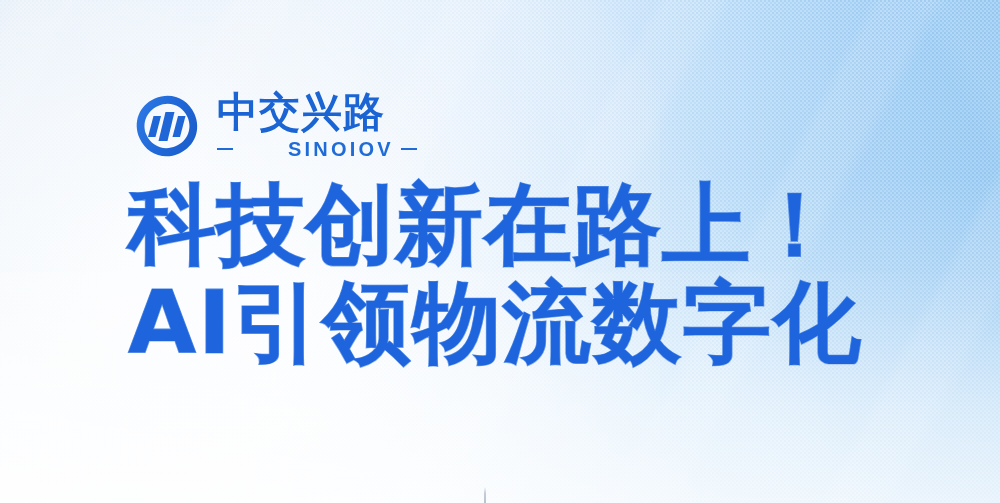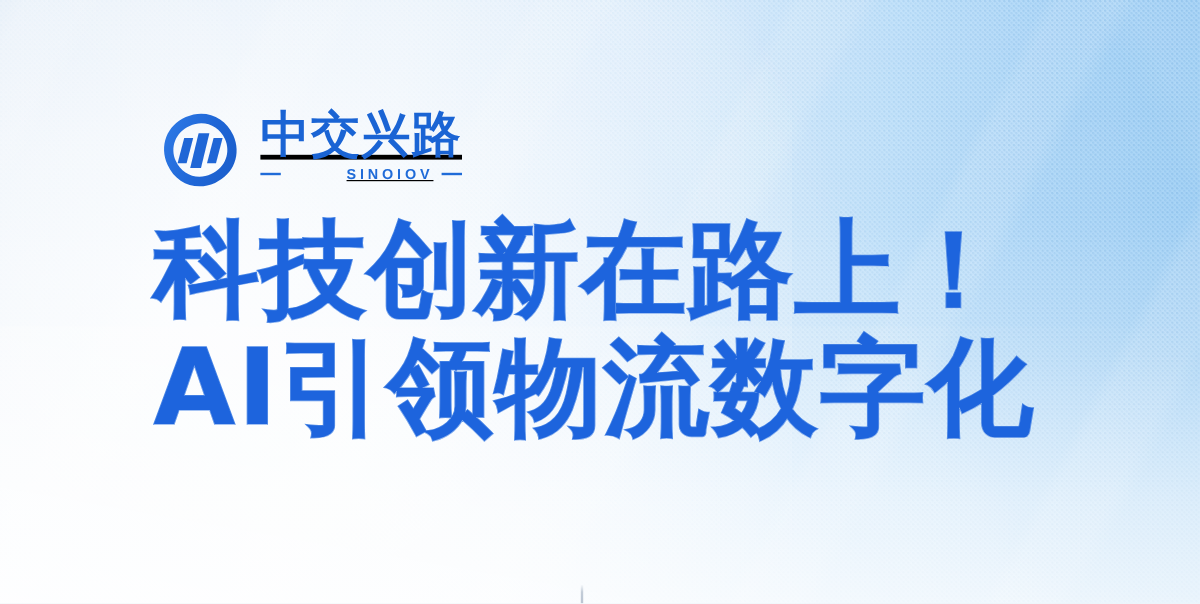--- a/index.html
+++ b/index.html
@@ -134,23 +134,22 @@
     width: 1000px;
     height: 503px;
   }
 
   
   .logo-lockup {
     position: absolute;
     left: 131px;
     top: 90px;
     display: flex;
-    align-items: flex-start;
+    align-items: flex-end;
     gap: 14px;
-    text-decoration: underline;
   }
 
   .logo-mark {
     width: 72px;
     height: 70px;
     flex: 0 0 auto;
     display: block;
   }
 
   .logo-words {
@@ -179,21 +178,21 @@
 
   .logo-sub .rule {
     flex: 1 1 auto;
     height: 2px;
     background: #1f6bd8;
     min-width: 16px;
   }
 
   .logo-sub .slogan {
     font-family: "Liberation Sans", sans-serif;
-    font-size: 12px;
+    font-size: 20px;
     font-weight: 700;
     letter-spacing: 3.2px;
     color: #1f6bd8;
     white-space: nowrap;
     margin-left: 48px;
   }
 
   
   .headline {
     position: absolute;

